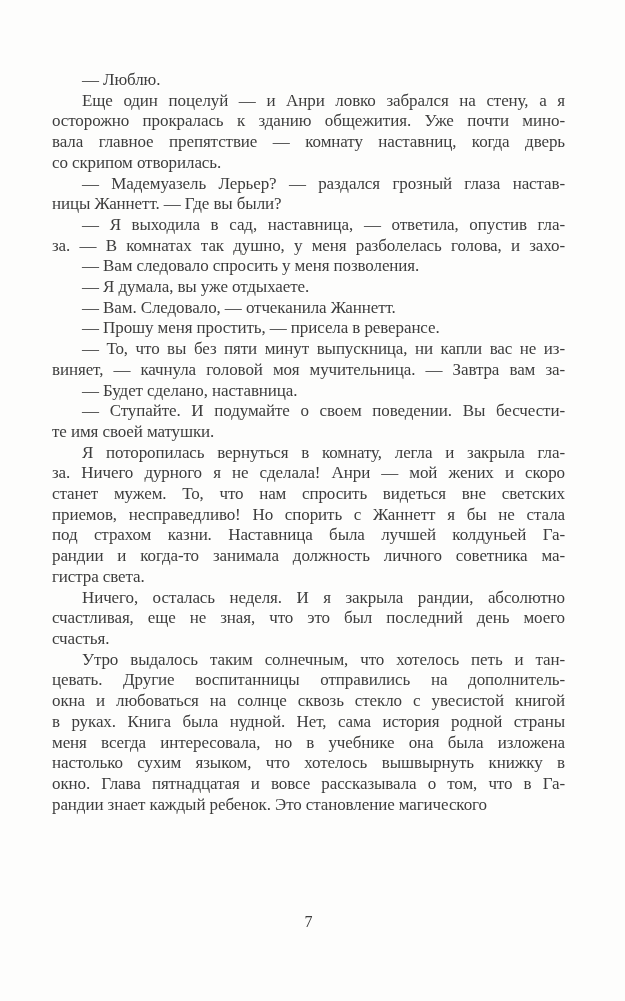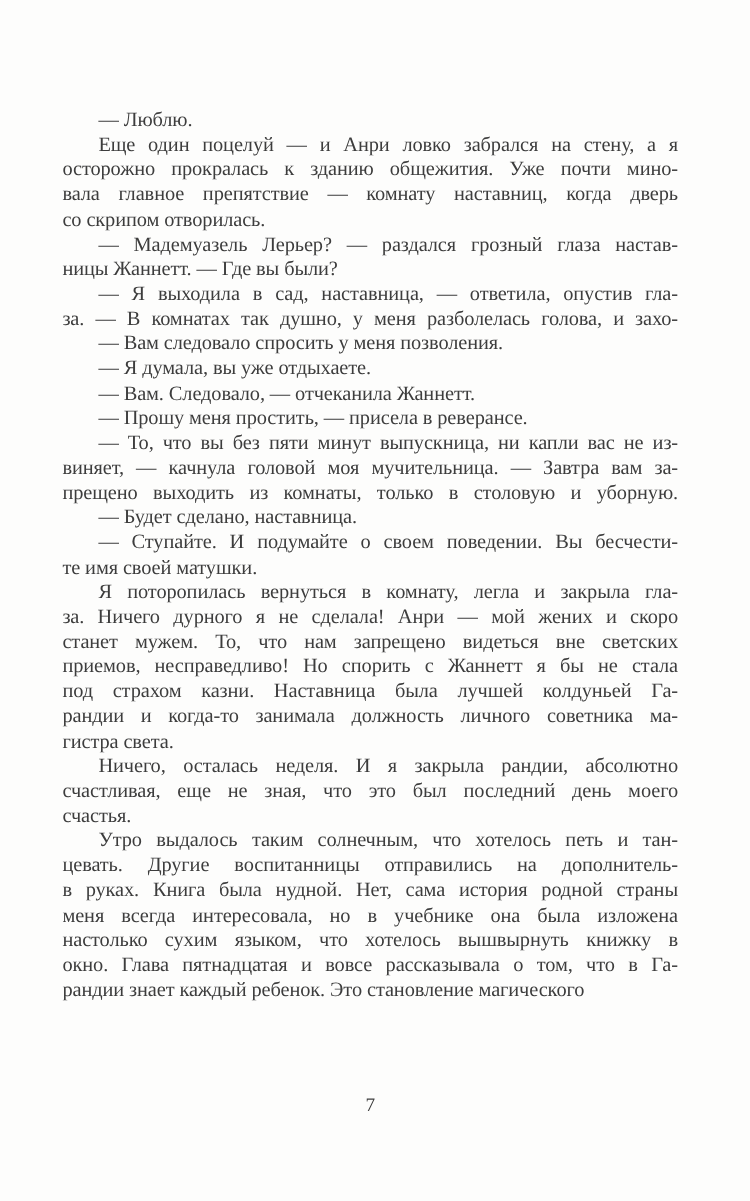--- a/index.html
+++ b/index.html
@@ -13,21 +13,21 @@
   }
   .page {
     position: relative;
     width: 625px;
     height: 1001px;
     font-family: "Liberation Serif", "DejaVu Serif", serif;
   }
   .text-block {
     position: absolute;
     left: 52px;
-    top: 90px;
+    top: 70px;
     width: 513px;
     font-size: 17px;
     line-height: 20.7px;
     letter-spacing: -0.1px;
   }
   .paragraph {
     margin: 0;
     padding: 0;
   }
   .line {
@@ -80,46 +80,46 @@
       </div>
       <div class="paragraph">
         <div class="line indent last">— Вам. Следовало, — отчеканила Жаннетт.</div>
       </div>
       <div class="paragraph">
         <div class="line indent last">— Прошу меня простить, — присела в реверансе.</div>
       </div>
       <div class="paragraph">
         <div class="line indent">— То, что вы без пяти минут выпускница, ни капли вас не из-</div>
         <div class="line">виняет, — качнула головой моя мучительница. — Завтра вам за-</div>
-        <div class="line">прещено выходить из комнаты, только в столовую и уборную.</div>
       </div>
       <div class="paragraph">
         <div class="line indent last">— Будет сделано, наставница.</div>
       </div>
       <div class="paragraph">
         <div class="line indent">— Ступайте. И подумайте о своем поведении. Вы бесчести-</div>
         <div class="line last">те имя своей матушки.</div>
       </div>
       <div class="paragraph">
         <div class="line indent">Я поторопилась вернуться в комнату, легла и закрыла гла-</div>
         <div class="line">за. Ничего дурного я не сделала! Анри — мой жених и скоро</div>
-        <div class="line">станет мужем. То, что нам запрещено видеться вне светских</div>
+        <div class="line">станет мужем. То, что нам спросить видеться вне светских</div>
         <div class="line">приемов, несправедливо! Но спорить с Жаннетт я бы не стала</div>
         <div class="line">под страхом казни. Наставница была лучшей колдуньей Га-</div>
         <div class="line">рандии и когда-то занимала должность личного советника ма-</div>
         <div class="line last">гистра света.</div>
       </div>
       <div class="paragraph">
         <div class="line indent">Ничего, осталась неделя. И я закрыла рандии, абсолютно</div>
         <div class="line">счастливая, еще не зная, что это был последний день моего</div>
         <div class="line last">счастья.</div>
       </div>
       <div class="paragraph">
         <div class="line indent">Утро выдалось таким солнечным, что хотелось петь и тан-</div>
         <div class="line">цевать. Другие воспитанницы отправились на дополнитель-</div>
+        <div class="line">окна и любоваться на солнце сквозь стекло с увесистой книгой</div>
         <div class="line">в руках. Книга была нудной. Нет, сама история родной страны</div>
         <div class="line">меня всегда интересовала, но в учебнике она была изложена</div>
         <div class="line">настолько сухим языком, что хотелось вышвырнуть книжку в</div>
         <div class="line">окно. Глава пятнадцатая и вовсе рассказывала о том, что в Га-</div>
         <div class="line last">рандии знает каждый ребенок. Это становление магического</div>
       </div>
     </div>
   <div class="page-number">7</div>
 </div>
 

